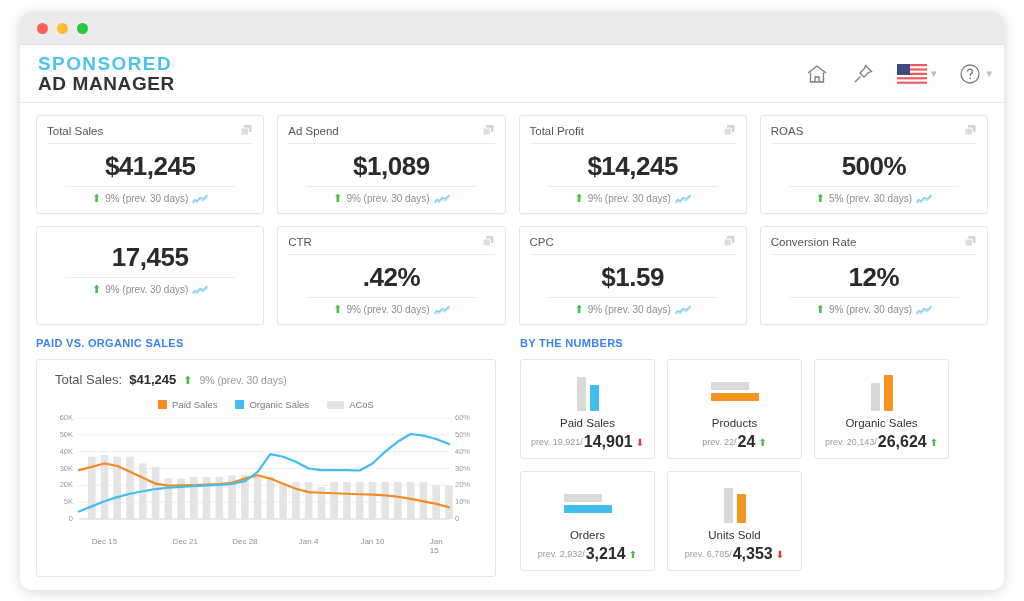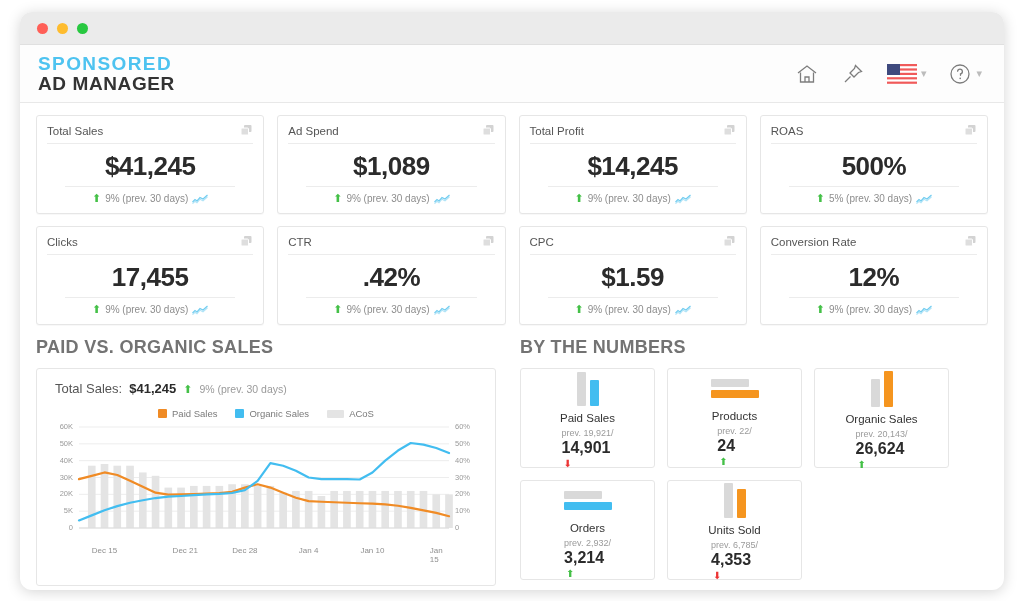--- a/index.html
+++ b/index.html
@@ -24,21 +24,21 @@
   }
   .dot { width: 11px; height: 11px; border-radius: 50%; margin-right: 9px; }
   .dot-red { background: #ff5f57; }
   .dot-yellow { background: #febc2e; }
   .dot-green { background: #28c840; }
 
   .appheader {
     height: 58px; background: #fdfdfd;
     border-bottom: 1px solid #e8e8e8;
     display: flex; align-items: center; justify-content: space-between;
-    padding: 0 22px 0 18px;
+    padding: 0 12px 0 18px;
   }
   .logo { line-height: 1.05; }
   .logo-top {
     font-size: 19px; font-weight: bold; color: #4ec3f0;
     letter-spacing: 1.4px;
   }
   .logo-bot {
     font-size: 19px; font-weight: bold; color: #333333;
     letter-spacing: 0.6px;
   }
@@ -70,21 +70,21 @@
     margin: 0 18px;
   }
   .arrow-up { color: #44c047; font-size: 11px; line-height: 1; }
   .kpi-change { font-size: 10px; color: #8d8d8d; }
 
   .lower { display: flex; gap: 24px; margin-top: 10px; }
   .left-col { width: 460px; }
   .right-col { flex: 1; }
 
   .section-title {
-    font-size: 18px; font-weight: bold; color: #737373;
+    font-size: 11px; font-weight: bold; color: #3b82f6;
     letter-spacing: 0.3px; margin-bottom: 10px;
   }
 
   .chart-card {
     background: #fff; border: 1px solid #e6e6e6; border-radius: 3px;
     padding: 12px 10px 10px 10px; height: 218px;
   }
   .chart-top {
     display: flex; align-items: baseline; gap: 7px; padding-left: 8px;
   }
@@ -127,21 +127,21 @@
     height: 40px; display: flex; align-items: flex-end;
     justify-content: center; gap: 4px; margin-bottom: 6px;
   }
   .tbar { width: 9px; border-radius: 1px; }
   .tile-graphic-h {
     height: 40px; display: flex; flex-direction: column;
     justify-content: center; gap: 3px; margin-bottom: 6px;
   }
   .hbar { height: 8px; border-radius: 1px; }
   .tile-name { font-size: 11.5px; color: #333; margin-bottom: 4px; }
-  .tile-nums { display: flex; align-items: flex-start; gap: 1px; flex-direction: column; }
+  .tile-nums { display: flex; align-items: center; gap: 1px; }
   .tile-prev { font-size: 9px; color: #9b9b9b; }
   .tile-cur { font-size: 16px; font-weight: bold; color: #2b2b2b; }
   .tile-arrow { font-size: 10px; margin-left: 2px; }
   .up { color: #44c047; }
   .down { color: #ec3535; }
 </style>
 </head>
 <body>
 
 <div class="window">
@@ -267,27 +267,20 @@
             <span class="kpi-change">5% (prev. 30 days)</span>
             <svg width="16" height="10" viewBox="0 0 16 10" fill="none" stroke="#72cdf0" stroke-width="1.2">
               <path d="M0.5 8 L3 5.5 L5 7 L8 3.5 L11 5 L15.5 1"></path>
               <path d="M0.5 9.6 L3 7.2 L5 8.6 L8 5.2 L11 6.7 L15.5 2.8" opacity="0.55"></path>
             </svg>
           </div>
         </div>
       </div>
     <div class="kpi-row" id="kpi-row-2">
         <div class="kpi-card">
-          <div class="kpi-head">
-            <span class="kpi-title">Clicks</span>
-            <svg class="copy-icon" width="13" height="13" viewBox="0 0 13 13">
-              <rect x="4" y="1" width="7.5" height="7" rx="1" fill="#9e9e9e"></rect>
-              <rect x="1" y="4" width="7.5" height="7" rx="1" fill="#b8b8b8" stroke="#ffffff" stroke-width="1"></rect>
-            </svg>
-          </div>
           <div class="kpi-value">17,455</div>
           <div class="kpi-foot">
             <span class="arrow-up">⬆</span>
             <span class="kpi-change">9% (prev. 30 days)</span>
             <svg width="16" height="10" viewBox="0 0 16 10" fill="none" stroke="#72cdf0" stroke-width="1.2">
               <path d="M0.5 8 L3 5.5 L5 7 L8 3.5 L11 5 L15.5 1"></path>
               <path d="M0.5 9.6 L3 7.2 L5 8.6 L8 5.2 L11 6.7 L15.5 2.8" opacity="0.55"></path>
             </svg>
           </div>
         </div>

